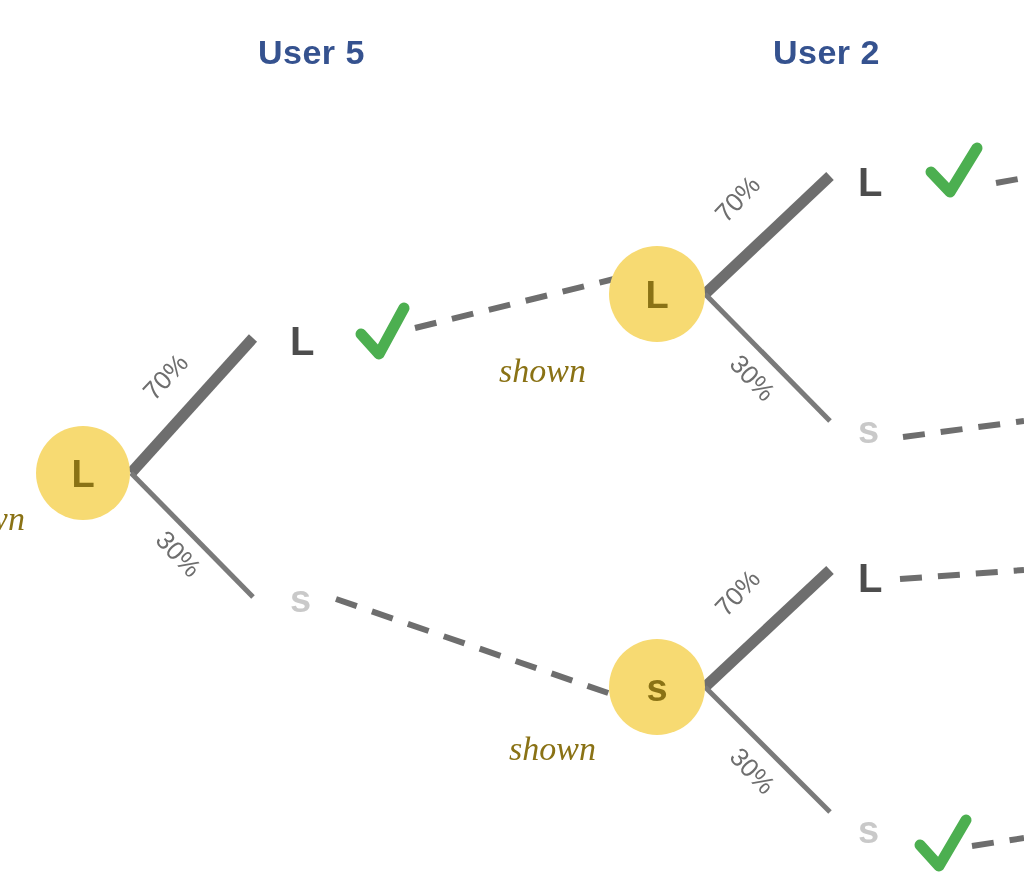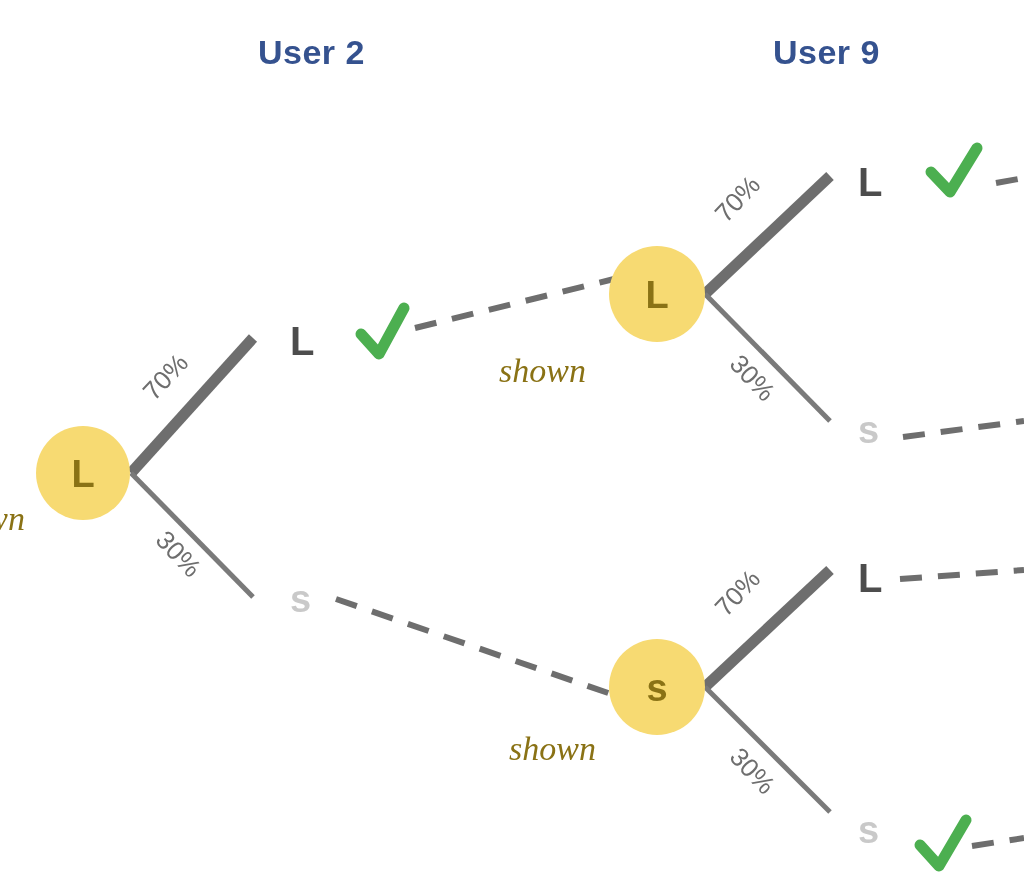--- a/index.html
+++ b/index.html
@@ -61,22 +61,22 @@
     font-style: italic;
     font-size: 34px;
     fill: #8a7215;
   }
 </style>
 </head>
 <body>
 
 <div id="stage">
 
-  <div class="col-header" style="left:258px; top:33px;">User 2</div>
-  <div class="col-header" style="left:773px; top:33px;">User 9</div>
+  <div class="col-header" style="left:258px; top:33px;">User 5</div>
+  <div class="col-header" style="left:773px; top:33px;">User 2</div>
 
   <svg id="tree-svg" viewBox="0 0 1024 890" xmlns="http://www.w3.org/2000/svg">
 
     <g>
       <line x1="415" y1="328" x2="614" y2="279" stroke="#6e6e6e" stroke-width="6" stroke-dasharray="22 16" stroke-linecap="butt"></line>
       <line x1="336" y1="599" x2="614" y2="695" stroke="#6e6e6e" stroke-width="6" stroke-dasharray="22 16" stroke-linecap="butt"></line>
       <line x1="996" y1="183" x2="1024" y2="178" stroke="#6e6e6e" stroke-width="6" stroke-dasharray="22 16" stroke-linecap="butt"></line>
       <line x1="903" y1="437" x2="1024" y2="421" stroke="#6e6e6e" stroke-width="6" stroke-dasharray="22 16" stroke-linecap="butt"></line>
       <line x1="900" y1="579" x2="1024" y2="570" stroke="#6e6e6e" stroke-width="6" stroke-dasharray="22 16" stroke-linecap="butt"></line>
       <line x1="972" y1="846" x2="1024" y2="838" stroke="#6e6e6e" stroke-width="6" stroke-dasharray="22 16" stroke-linecap="butt"></line>

